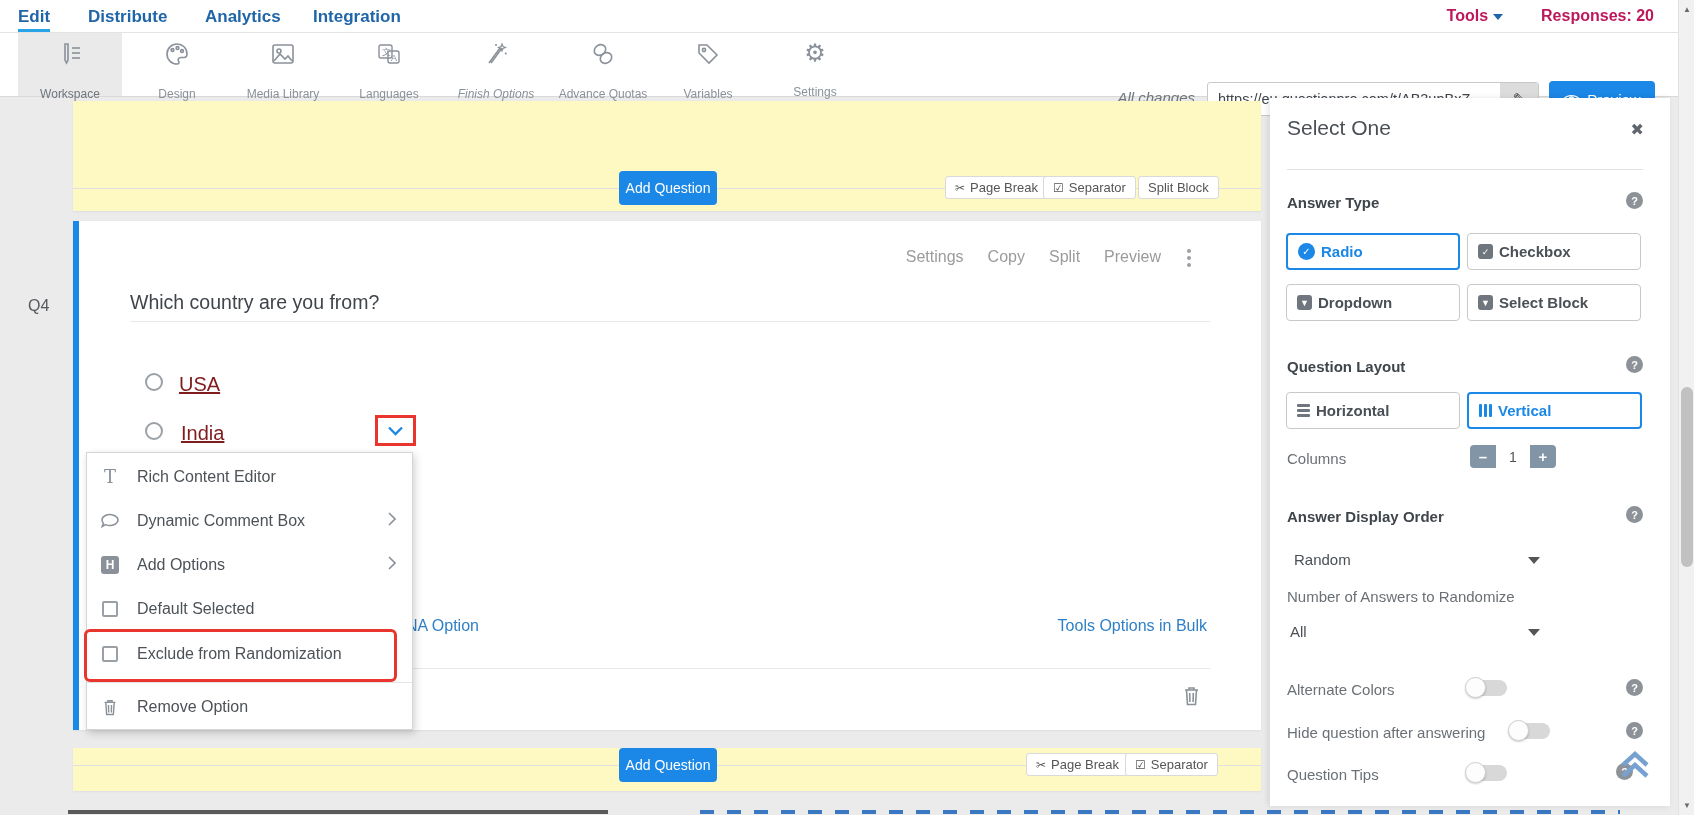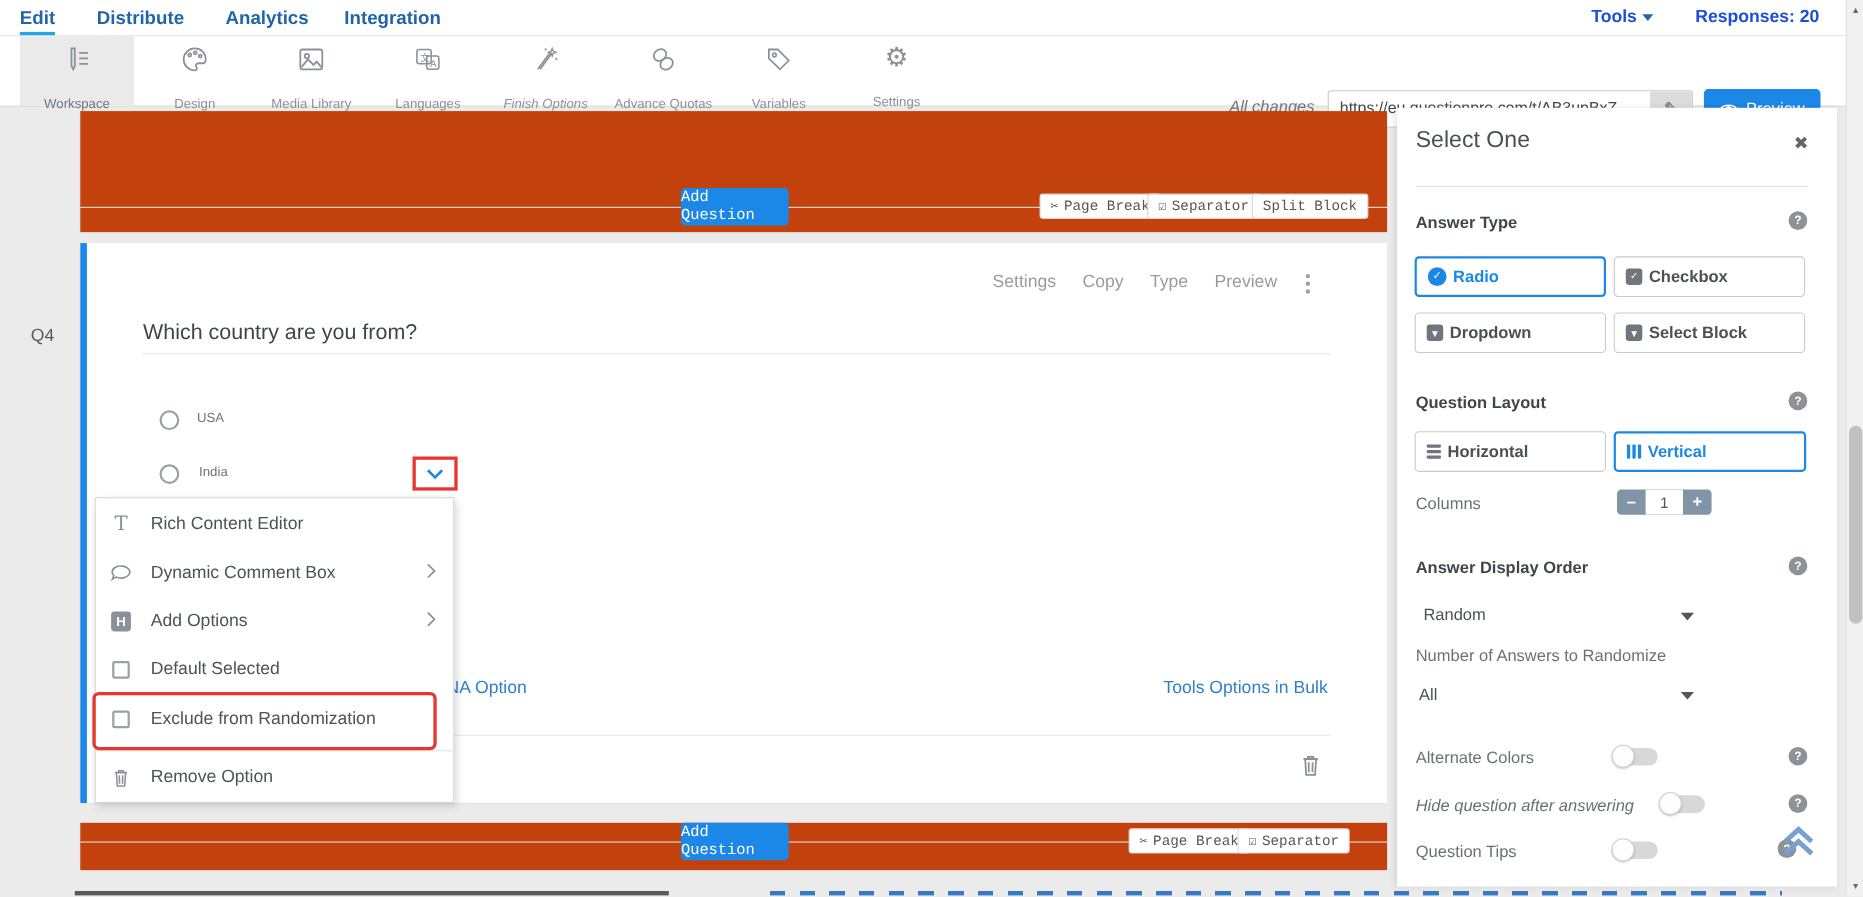--- a/index.html
+++ b/index.html
@@ -3,21 +3,21 @@
 <meta charset="utf-8">
 <style>
   html,body{margin:0;padding:0;}
   body{font-family:"Liberation Sans","DejaVu Sans",sans-serif;background:#ebebeb;}
   #app{position:relative;width:1694px;height:815px;overflow:hidden;background:#ebebeb;}
 
   
   .topnav{position:absolute;left:0;top:0;width:1694px;height:33px;background:#fff;border-bottom:1px solid #e3e3e3;box-sizing:border-box;}
   .topnav .navitem{position:absolute;top:7px;font-size:17px;font-weight:600;color:#1f65a8;cursor:pointer;}
   .navitem.active::after{content:"";position:absolute;left:0;right:0;bottom:-5px;height:3px;background:#29a3e8;}
-  .topnav-right{position:absolute;right:40px;top:7px;display:flex;gap:38px;font-size:16px;font-weight:600;color:#1d4ed8;}
+  .topnav-right{position:absolute;right:40px;top:7px;display:flex;gap:38px;font-size:16px;font-weight:600;color:#be185d;}
   .caret-down{display:inline-block;width:0;height:0;border-left:5px solid transparent;border-right:5px solid transparent;border-top:6px solid #1f65a8;margin-left:5px;vertical-align:middle;}
 
   
   .toolbar{position:absolute;left:0;top:33px;width:1694px;height:64px;background:#fff;border-bottom:1px solid #d9d9d9;box-sizing:border-box;}
   .tb-item{position:absolute;top:0;height:63px;width:104px;display:flex;flex-direction:column;align-items:center;justify-content:flex-start;padding-top:8px;box-sizing:border-box;color:#8a9199;cursor:pointer;}
   .tb-item.active{background:#eaeaea;color:#6e757c;}
   .tb-item .tb-icon{height:28px;display:flex;align-items:center;justify-content:center;}
   .tb-item .tb-label{font-size:12px;margin-top:20px;white-space:nowrap;}
   .gear-glyph{font-size:24px;line-height:24px;color:#8a9199;}
   .save-status{position:absolute;left:1080px;top:56px;width:115px;text-align:right;font-style:italic;font-size:15px;color:#6e757c;}
@@ -26,39 +26,39 @@
   .url-edit{width:38px;height:100%;background:#dcdcdc;display:flex;align-items:center;justify-content:center;font-size:15px;color:#4a4a4a;cursor:pointer;}
   .preview-btn{position:absolute;left:1549px;top:48px;width:106px;height:36px;background:#1b87e6;border-radius:4px;color:#fff;font-size:15px;display:flex;align-items:center;justify-content:center;gap:7px;cursor:pointer;}
   .eye-icon{display:inline-flex;}
 
   
   .scrollbar{position:absolute;right:0;top:0;width:16px;height:815px;background:#f1f1f1;border-left:1px solid #e2e2e2;box-sizing:border-box;}
   .sb-arrow{position:absolute;left:0;width:16px;height:16px;font-size:8px;color:#6b6b6b;display:flex;align-items:center;justify-content:center;cursor:pointer;}
   .sb-thumb{position:absolute;left:2px;top:387px;width:12px;height:180px;background:#c1c1c1;border-radius:6px;cursor:pointer;}
 
   
-  .panel{position:absolute;background:#c2410c;box-shadow:0 1px 2px rgba(0,0,0,0.06);font-family:Liberation Mono, monospace;}
+  .panel{position:absolute;background:#fef9c3;box-shadow:0 1px 2px rgba(0,0,0,0.06);}
   .panel-a{left:73px;top:101px;width:1188px;height:110px;}
   .panel-b{left:73px;top:748px;width:1188px;height:43px;}
   .hr-line{position:absolute;left:0;width:100%;border-top:1px solid #e0e0e0;}
   .addq-btn{position:absolute;width:98px;height:34px;background:#1b87e6;border-radius:4px;color:#fff;font-size:14px;display:flex;align-items:center;justify-content:center;cursor:pointer;z-index:2;}
   .mini-btn{position:absolute;height:23px;background:#fff;border:1px solid #d9d9d9;border-radius:3px;font-size:13px;color:#555;display:flex;align-items:center;justify-content:center;gap:5px;padding:0 9px;box-sizing:border-box;cursor:pointer;z-index:2;white-space:nowrap;}
   .mini-ic{font-size:12px;color:#555;}
 
   
   .qblock{position:absolute;left:73px;top:221px;width:1188px;height:509px;background:#fff;border-left:6px solid #1b87e6;box-sizing:border-box;box-shadow:0 1px 2px rgba(0,0,0,0.06);}
   .q-label{position:absolute;left:28px;top:297px;font-size:16px;color:#55595e;}
   .q-actions{position:absolute;top:27px;right:100px;display:flex;gap:24px;font-size:16px;color:#9b9b9b;}
   .q-actions span{cursor:pointer;}
   .dots-v{position:absolute;right:69px;top:25px;width:6px;cursor:pointer;}
   .dots-v i{display:block;width:4px;height:4px;border-radius:50%;background:#9aa0a5;margin:3px auto;}
   .q-title{position:absolute;left:51px;top:70px;font-size:19.5px;color:#3f454b;}
   .q-title-hr{position:absolute;left:51px;right:51px;top:100px;border-top:1px solid #e8e8e8;}
   .radio-circle{position:absolute;width:18px;height:18px;border:2px solid #9aa0a6;border-radius:50%;box-sizing:border-box;background:#fff;cursor:pointer;}
-  .opt-label{position:absolute;font-size:12px;color:#737373;}
+  .opt-label{position:absolute;font-size:20px;color:#7f1d1d;text-decoration:underline;}
   .chev-btn{position:absolute;left:296px;top:194px;width:41px;height:31px;border:3px solid #e8352e;box-sizing:border-box;display:flex;align-items:center;justify-content:center;background:#fff;z-index:4;cursor:pointer;}
   .na-link{position:absolute;left:327px;top:396px;font-size:16px;color:#2f80c8;cursor:pointer;}
   .bulk-link{position:absolute;right:54px;top:396px;font-size:16px;color:#2f80c8;cursor:pointer;}
   .opt-hr{position:absolute;left:334px;right:51px;top:447px;border-top:1px solid #e8e8e8;}
   .trash-main{position:absolute;right:60px;top:464px;cursor:pointer;}
 
   
   .opt-menu{position:absolute;left:7px;top:231px;width:327px;height:278px;background:#fff;border:1px solid #d5d5d5;box-shadow:2px 3px 8px rgba(0,0,0,0.18);box-sizing:border-box;z-index:5;}
   .menu-item{position:absolute;left:0;width:100%;height:44px;display:flex;align-items:center;cursor:pointer;box-sizing:border-box;}
   .menu-item .mi-icon{position:absolute;left:12px;width:22px;display:flex;justify-content:center;}
@@ -229,21 +229,21 @@
       <span>Split Block</span>
     </div>
   </div>
 
   <div class="q-label">Q4</div>
 
   <div class="qblock">
     <div class="q-actions">
       <span>Settings</span>
       <span>Copy</span>
-      <span>Type</span>
+      <span>Split</span>
       <span>Preview</span>
     </div>
     <div class="dots-v">
         <i></i>
         <i></i>
         <i></i>
       </div>
 
     <div class="q-title">Which country are you from?</div>
     <div class="q-title-hr"></div>
@@ -407,21 +407,21 @@
     <div class="sb-plain" style="top:490px;">Number of Answers to Randomize</div>
     <div class="sb-plain" style="left:20px;top:525px;color:#4a5056;">All</div>
     <span class="sel-caret" style="left:258px;top:531px;"></span>
 
     <div class="sb-plain" style="top:583px;">Alternate Colors</div>
     <div class="toggle" style="left:197px;top:582px;">
         <span class="knob"></span>
       </div>
     <div class="helpq" style="top:581px;">?</div>
 
-    <div class="sb-plain" style="top:626px;font-style:italic;">Hide question after answering</div>
+    <div class="sb-plain" style="top:626px;">Hide question after answering</div>
     <div class="toggle" style="left:240px;top:625px;">
         <span class="knob"></span>
       </div>
     <div class="helpq" style="top:624px;">?</div>
 
     <div class="sb-plain" style="top:668px;">Question Tips</div>
     <div class="toggle" style="left:197px;top:667px;">
         <span class="knob"></span>
       </div>
     <div class="tips-icon">

